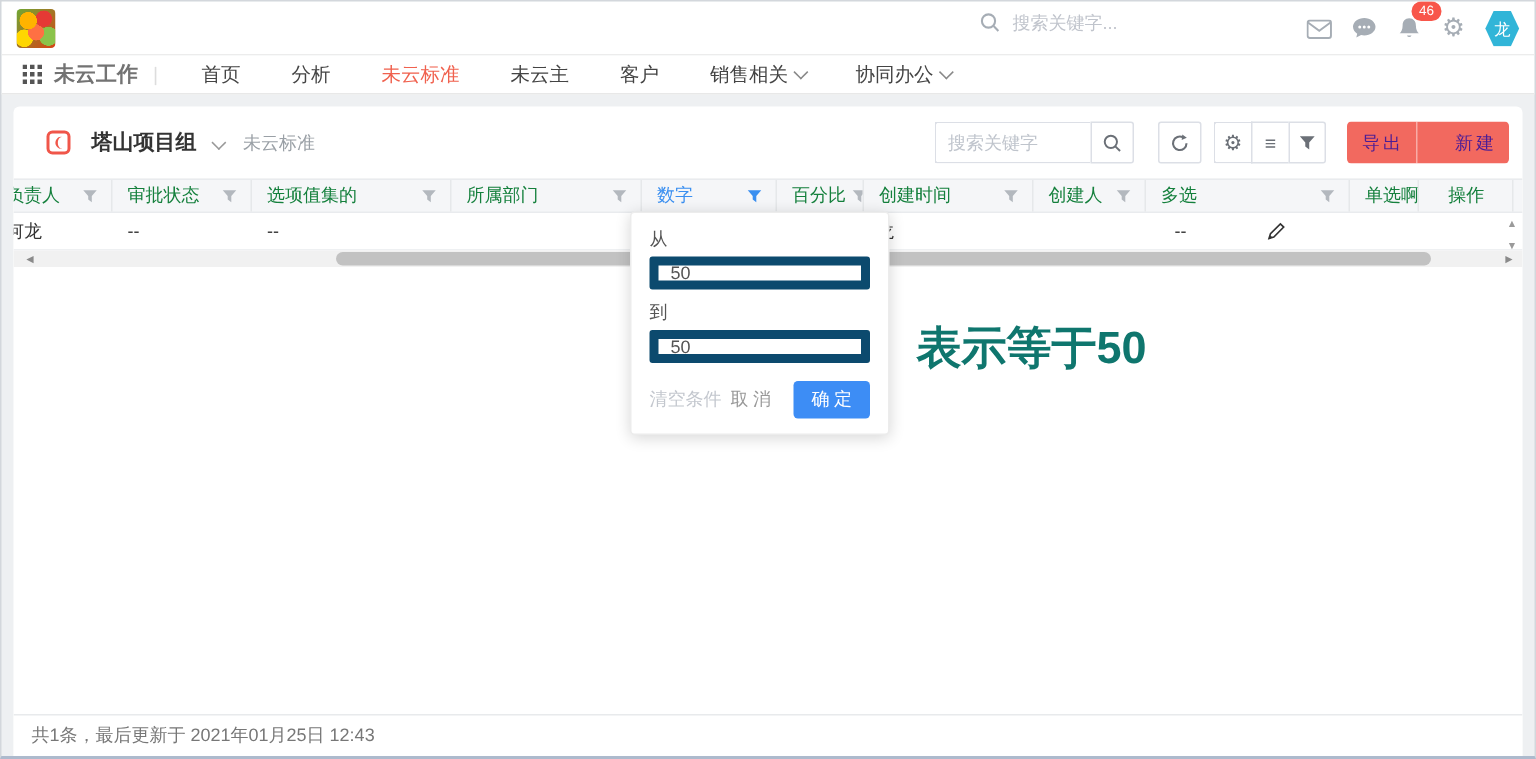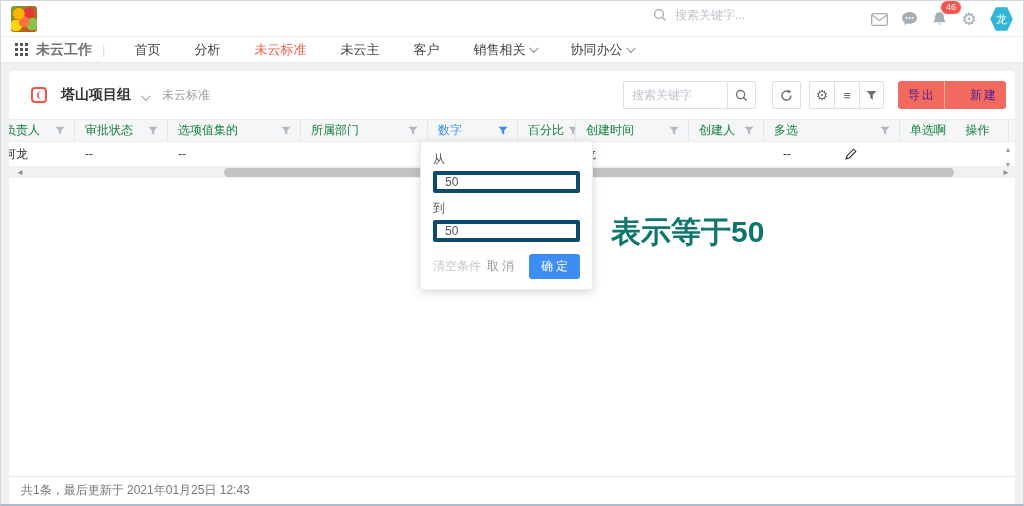--- a/index.html
+++ b/index.html
@@ -90,21 +90,21 @@
   .harrow { position:absolute; top:0; font-size:8px; color:#8a8a8a; line-height:11px; cursor:pointer; }
   .harrow.left { left:7px; } .harrow.right { right:5px; }
   
   .vscroll { position:absolute; right:2px; top:75px; width:10px; height:22px; display:flex; flex-direction:column;
              justify-content:space-between; font-size:7px; color:#9a9a9a; text-align:center; cursor:pointer; }
 
   
   .popup { position:absolute; left:419px; top:140px; width:173px; background:#fff; border:1px solid #ececec;
            border-radius:3px; box-shadow:0 2px 10px rgba(0,0,0,.16); z-index:30; padding:7px 12px 10px; }
   .popup label { display:block; font-size:12px; color:#555; margin:2px 0 3px; }
-  .popup input { width:100%; height:22px; border:4px solid #0c4a6e; border-radius:2px; font-size:12px;
+  .popup input { width:100%; height:22px; border:6px solid #0c4a6e; border-radius:2px; font-size:12px;
                  color:#555; padding:0 8px; outline:none; }
   .popup-footer { display:flex; align-items:center; margin-top:12px; }
   .clear-link { font-size:12px; color:#c3c7ce; cursor:pointer; }
   .cancel-btn { font-size:12px; color:#999; letter-spacing:3px; margin-left:auto; margin-right:12px; cursor:pointer; }
   .confirm-btn { background:#3d8df5; color:#fff; font-size:12px; letter-spacing:3px; padding:4px 9px 4px 12px;
                  border-radius:3px; cursor:pointer; }
 
   
   .annotation { position:absolute; left:610px; top:211px; font-size:30px; font-weight:700; color:#0f766e; z-index:25; }
   .panel-footer { position:absolute; left:0; right:0; bottom:0; height:28px; border-top:1px solid #e8eaec;

